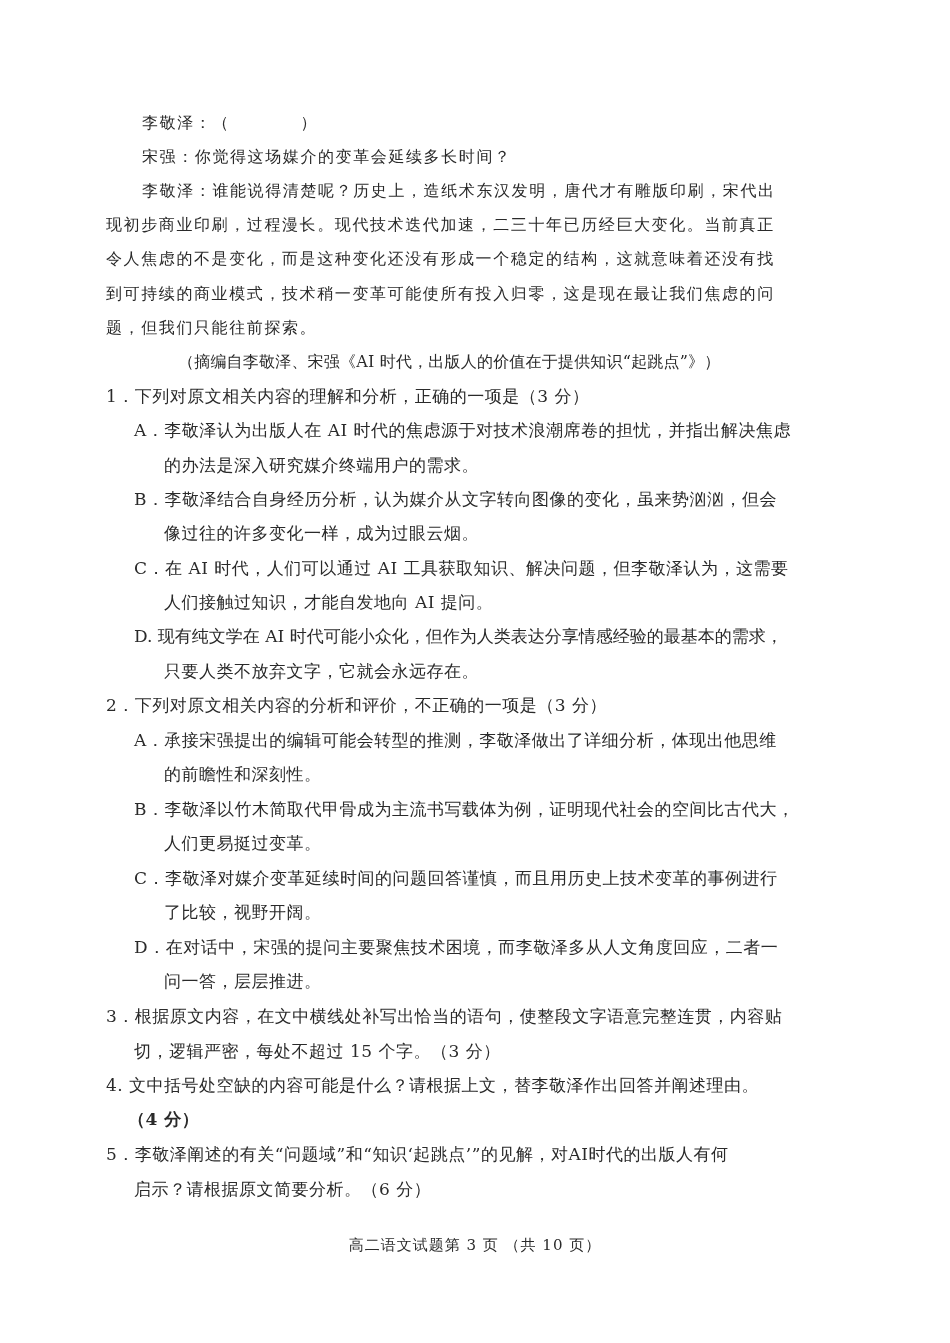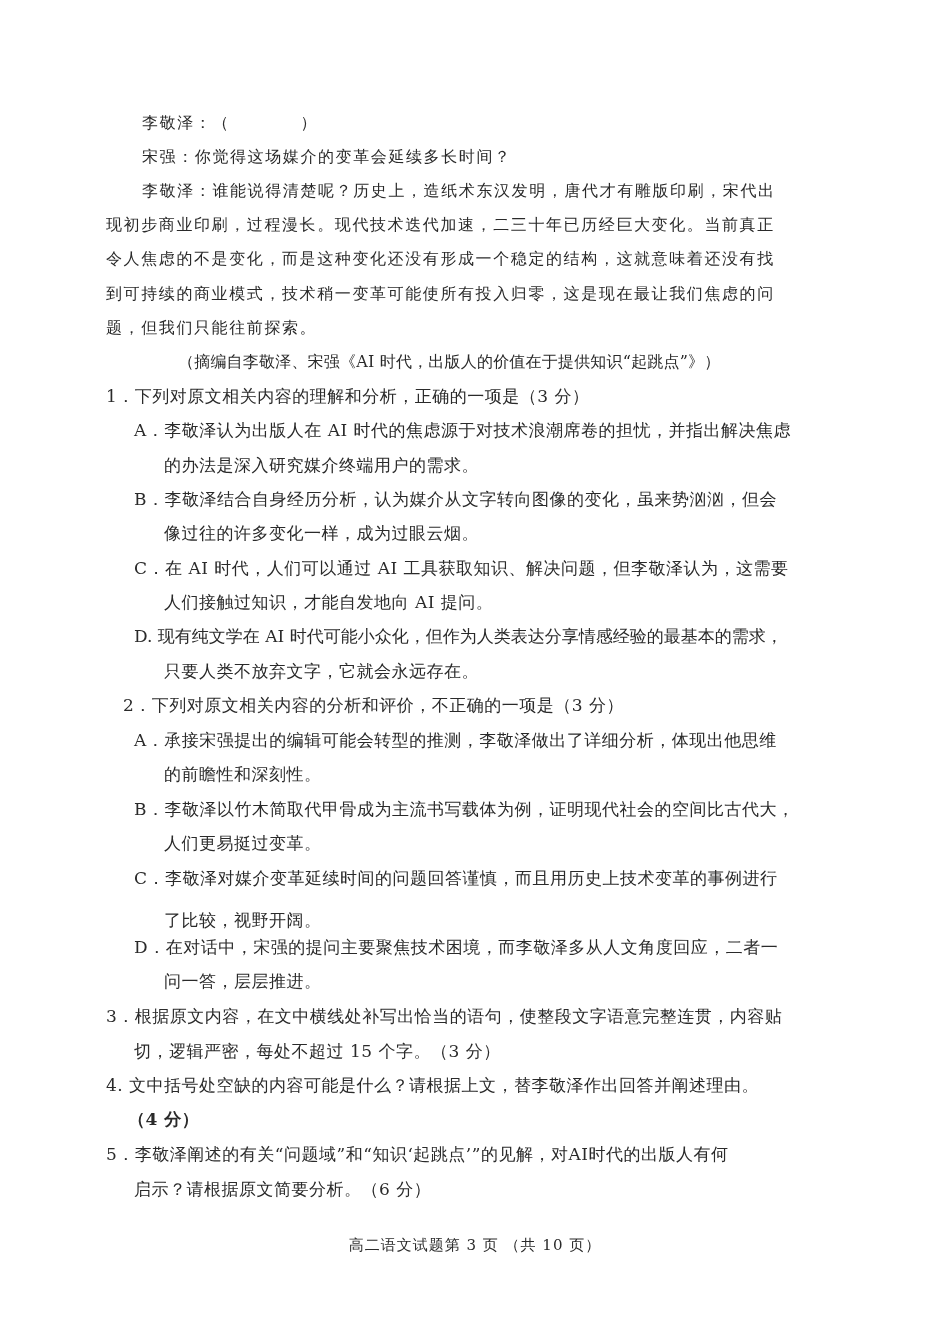--- a/index.html
+++ b/index.html
@@ -34,27 +34,27 @@
   <div class="line" style="left:106px; top:385px;">1．下列对原文相关内容的理解和分析，正确的一项是（3 分）</div>
   <div class="line" style="left:134px; top:419px;">A．李敬泽认为出版人在 AI 时代的焦虑源于对技术浪潮席卷的担忧，并指出解决焦虑</div>
   <div class="line" style="left:164px; top:454px;text-align:right;">的办法是深入研究媒介终端用户的需求。</div>
   <div class="line" style="left:134px; top:488px;">B．李敬泽结合自身经历分析，认为媒介从文字转向图像的变化，虽来势汹汹，但会</div>
   <div class="line" style="left:164px; top:522px;">像过往的许多变化一样，成为过眼云烟。</div>
   <div class="line" style="left:134px; top:557px;">C．在 AI 时代，人们可以通过 AI 工具获取知识、解决问题，但李敬泽认为，这需要</div>
   <div class="line" style="left:164px; top:591px;">人们接触过知识，才能自发地向 AI 提问。</div>
   <div class="line" style="left:134px; top:625px; letter-spacing:0px;">D. 现有纯文学在 AI 时代可能小众化，但作为人类表达分享情感经验的最基本的需求，</div>
   <div class="line" style="left:164px; top:660px;">只要人类不放弃文字，它就会永远存在。</div>
 
-  <div class="line" style="left:106px; top:694px;margin-left:17px;">2．下列对原文相关内容的分析和评价，不正确的一项是（3 分）</div>
+  <div class="line" style="left:106px; top:694px;">2．下列对原文相关内容的分析和评价，不正确的一项是（3 分）</div>
   <div class="line" style="left:134px; top:729px;">A．承接宋强提出的编辑可能会转型的推测，李敬泽做出了详细分析，体现出他思维</div>
   <div class="line" style="left:164px; top:763px;">的前瞻性和深刻性。</div>
   <div class="line" style="left:134px; top:798px;">B．李敬泽以竹木简取代甲骨成为主流书写载体为例，证明现代社会的空间比古代大，</div>
   <div class="line" style="left:164px; top:832px;">人们更易挺过变革。</div>
   <div class="line" style="left:134px; top:867px;">C．李敬泽对媒介变革延续时间的问题回答谨慎，而且用历史上技术变革的事例进行</div>
-  <div class="line" style="left:164px; top:901px;margin-top:8px;">了比较，视野开阔。</div>
+  <div class="line" style="left:164px; top:901px;">了比较，视野开阔。</div>
   <div class="line" style="left:134px; top:936px;">D．在对话中，宋强的提问主要聚焦技术困境，而李敬泽多从人文角度回应，二者一</div>
   <div class="line" style="left:164px; top:970px;">问一答，层层推进。</div>
 
   <div class="line" style="left:106px; top:1005px;">3．根据原文内容，在文中横线处补写出恰当的语句，使整段文字语意完整连贯，内容贴</div>
   <div class="line" style="left:134px; top:1040px;">切，逻辑严密，每处不超过 15 个字。（3 分）</div>
 
   <div class="line" style="left:106px; top:1074px;">4. 文中括号处空缺的内容可能是什么？请根据上文，替李敬泽作出回答并阐述理由。</div>
   <div class="line" style="left:128px; top:1108px;font-weight:bold;">（4 分）</div>
 
   <div class="line" style="left:106px; top:1143px;">5．李敬泽阐述的有关“问题域”和“知识‘起跳点’”的见解，对AI时代的出版人有何</div>

